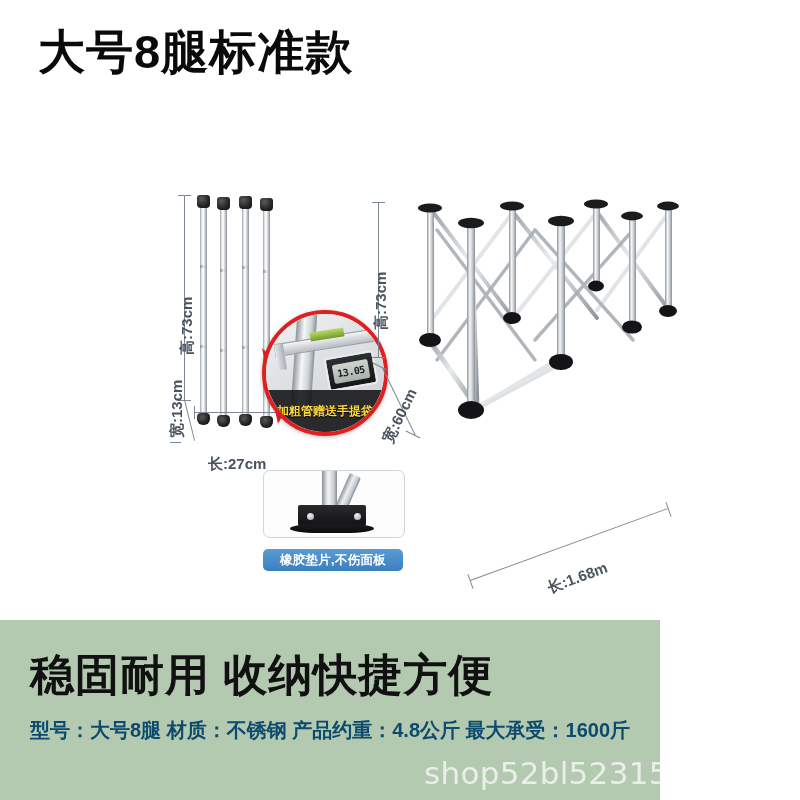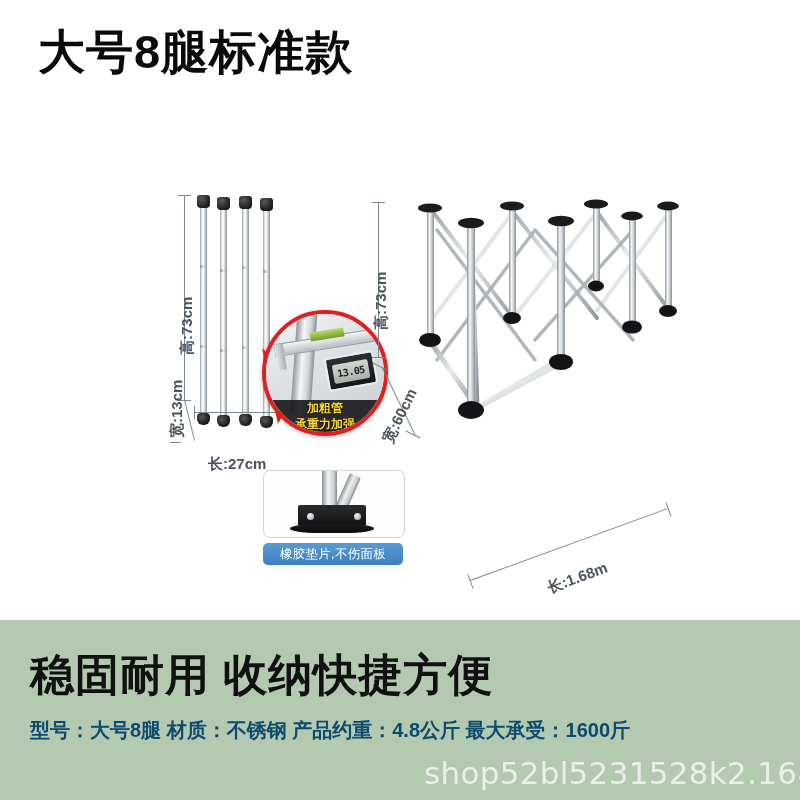--- a/index.html
+++ b/index.html
@@ -92,42 +92,42 @@
     border:2px solid #e9ebed;border-radius:4px;transform:rotate(-10deg);
     display:flex;align-items:center;justify-content:center;
   }
   .mg-lcd{
     width:36px;height:19px;background:linear-gradient(180deg,#cfd6d0,#a8b2aa);
     border-radius:2px;display:flex;align-items:center;justify-content:center;
     font-family:"DejaVu Sans Mono","Liberation Mono",monospace;
     font-size:10px;color:#1b1d1f;font-weight:bold;letter-spacing:-.5px;
   }
   .mg-band{
-    position:absolute;left:0;right:0;bottom:0;height:32px;
+    position:absolute;left:0;right:0;bottom:0;height:42px;
     background:rgba(18,18,20,.88);
-    display:flex;flex-direction:column;align-items:center;justify-content:center;
+    display:flex;align-items:center;justify-content:center;
   }
   .mg-band div{
     color:#ffd83b;font-size:12px;font-weight:bold;line-height:1.35;
     text-shadow:0 1px 1px #000;white-space:nowrap;
   }
 
   
   .unfolded{position:absolute;left:385px;top:40px;width:300px;height:270px;}
 
   
   .detailbox{position:absolute;width:140px;}
   .detailframe{
     width:140px;height:66px;border:1px solid #cfd6de;border-radius:7px;
     background:#fdfdfd;position:relative;overflow:hidden;
   }
   .caption{
-    margin-top:5px;width:140px;height:22px;border-radius:5px;
+    margin-top:11px;width:140px;height:22px;border-radius:5px;
     background:linear-gradient(180deg,#5a9bd4,#3a7fc0);
-    color:#fff;font-size:12.5px;font-weight:normal;
+    color:#fff;font-size:12.5px;font-weight:bold;
     display:flex;align-items:center;justify-content:center;
     letter-spacing:.3px;
   }
   .caption.big{font-size:16px;}
 
   
   .rp-tube{
     position:absolute;left:58px;top:-2px;width:15px;height:44px;
     background:linear-gradient(90deg,#8d9399,#f3f5f6 40%,#cbd0d4 78%,#868c92);
     border-radius:2px;
@@ -160,21 +160,21 @@
     position:absolute;left:44px;top:10px;width:52px;height:22px;
     border:3px solid #232325;border-bottom:none;
     border-radius:26px 26px 0 0;
   }
   .bag-seam{
     position:absolute;left:14px;top:40px;width:112px;height:1px;
     background:rgba(255,255,255,.18);
   }
 
   
-  .footer{position:absolute;left:0;top:620px;width:800px;height:180px;}
+  .footer{position:absolute;left:0;top:620px;width:660px;height:180px;}
   .headline{
     position:absolute;left:30px;top:26px;
     font-size:44px;font-weight:bold;color:#111;letter-spacing:1px;
     white-space:nowrap;
   }
   .specline{
     position:absolute;color:#0c4a6e;font-size:20px;font-weight:bold;
     white-space:nowrap;
   }
   .spec1{left:30px;top:97px;}
@@ -251,21 +251,21 @@
         <div class="mg-bg"></div>
         <div class="mg-tube"></div>
         <div class="mg-caliper-bar"></div>
         <div class="mg-caliper-green"></div>
         <div class="mg-jawL"></div>
         <div class="mg-screen">
           <div class="mg-lcd">13.05</div>
         </div>
         <div class="mg-band">
           <div>加粗管</div>
-          <div>承重力加强</div>
+          <div>赠送手提袋</div>
         </div>
       </div>
     </div>
 
     <div>
 
       <div class="dimline dimv" style="left:378px;top:52px;height:155px;"></div>
       <div class="tick tickh" style="left:372px;top:52px;"></div>
       <div class="tick tickh" style="left:372px;top:207px;"></div>
       <div class="dimlabel rot90" style="left:372px;top:180px;">高:73cm</div>

